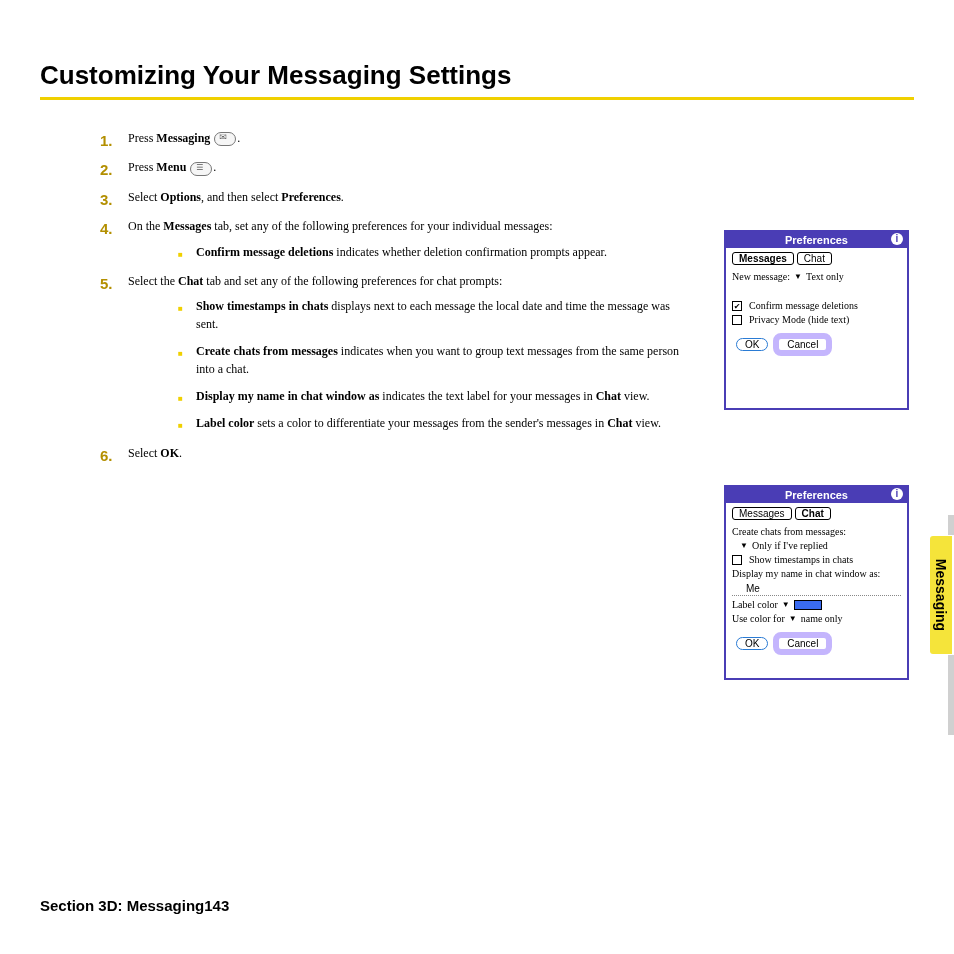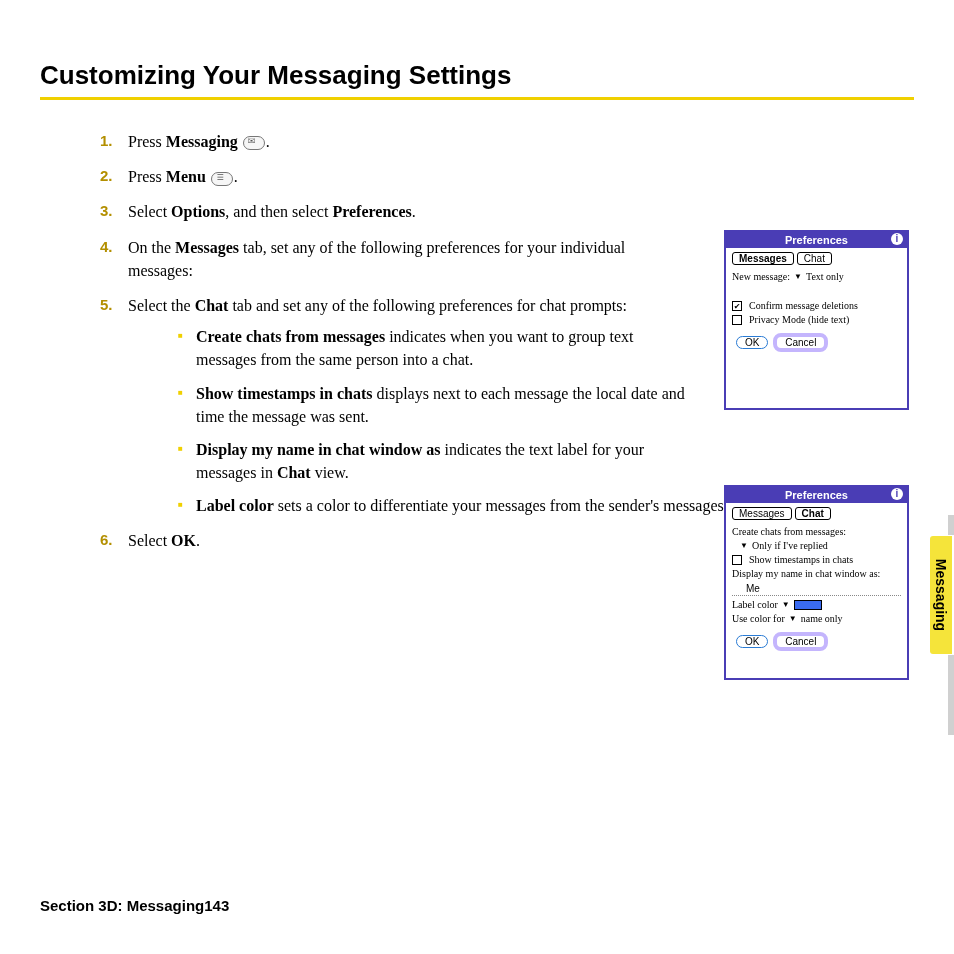--- a/index.html
+++ b/index.html
@@ -18,21 +18,21 @@
     font-family: Liberation Sans, sans-serif;
   }
   .hr {
     height: 3px;
     background: #f0d000;
     margin-bottom: 30px;
   }
   .content {
     padding-left: 60px;
     padding-right: 30px;
-    font-size: 16px;
+    font-size: 12px;
     line-height: 1.45;
   }
   ol.steps { list-style: none; counter-reset: step; }
   ol.steps > li {
     position: relative;
     padding-left: 28px;
     margin-bottom: 12px;
   }
   ol.steps > li::before {
     counter-increment: step;
@@ -126,21 +126,21 @@
   }
   .tab.active { font-weight: bold; }
   .tab.selected { font-weight: bold; border-width: 1.5px; }
   .sh-row { margin: 3px 0; font-size: 10px; display:flex; align-items:center; gap:4px;font-family:Liberation Serif, serif;}
   .sh-drop { font-size: 8px; }
   .sh-check { display:inline-block; width:10px; height:10px; border:1px solid #000; text-align:center; line-height:9px; font-size:8px; margin-right:3px;}
   .sh-check.checked::after { content:"✔"; }
   .sh-btns { text-align: left; margin-top: 8px; padding-left: 4px;}
   .sh-btn {
     display: inline-block;
-    border: 4px solid #c4b5fd;
+    border: 6px solid #c4b5fd;
     border-radius: 8px;
     padding: 0 8px;
     font-size: 10px;
     margin-right: 2px;
   }
   .sh-btn.ok { border: 1.5px solid #2a7bd4; }
   .sh-input { border-bottom: 1px dotted #888; width: 100%; font-size:10px; padding:1px 14px;}
   .sh-color-sw { display:inline-block; width:28px; height:10px; background:#3a6bf0; border:1px solid #000;}
   .footer {
     position: absolute;
@@ -203,30 +203,31 @@
     <span>Press </span><span class="bold">Menu</span><span> </span><span class="key-icon menu"></span>.
   </li>
 
   <li class="narrow">
     <span>Select </span><span class="bold">Options</span><span>, and then select </span><span class="bold">Preferences</span><span>.</span>
   </li>
 
   <li class="narrow">
     <span>On the </span><span class="bold">Messages</span><span> tab, set any of the following preferences for your individual messages:</span>
     <ul class="bullets">
+      <li><span class="bold">Confirm message deletions</span><span> indicates whether deletion confirmation prompts appear.</span></li>
     </ul>
   </li>
 
   <li>
     <div class="narrow">
     <span>Select the </span><span class="bold">Chat</span><span> tab and set any of the following preferences for chat prompts:</span>
     </div>
     <ul class="bullets">
+      <li class="narrow" style="max-width:510px"><span class="bold">Show timestamps in chats</span><span> displays next to each message the local date and time the message was sent.</span></li>
       <li class="narrow" style="max-width:510px"><span class="bold">Create chats from messages</span><span> indicates when you want to group text messages from the same person into a chat.</span></li>
-      <li class="narrow" style="max-width:510px"><span class="bold">Show timestamps in chats</span><span> displays next to each message the local date and time the message was sent.</span></li>
       <li class="narrow" style="max-width:510px"><span class="bold">Display my name in chat window as</span><span> indicates the text label for your messages in </span><span class="bold">Chat</span><span> view.</span></li>
       <li><span class="bold">Label color</span><span> sets a color to differentiate your messages from the sender's messages in </span><span class="bold">Chat</span><span> view.</span></li>
     </ul>
   </li>
 
   <li>
     <span>Select </span><span class="bold">OK</span><span>.</span>
   </li>
 
 </ol>

